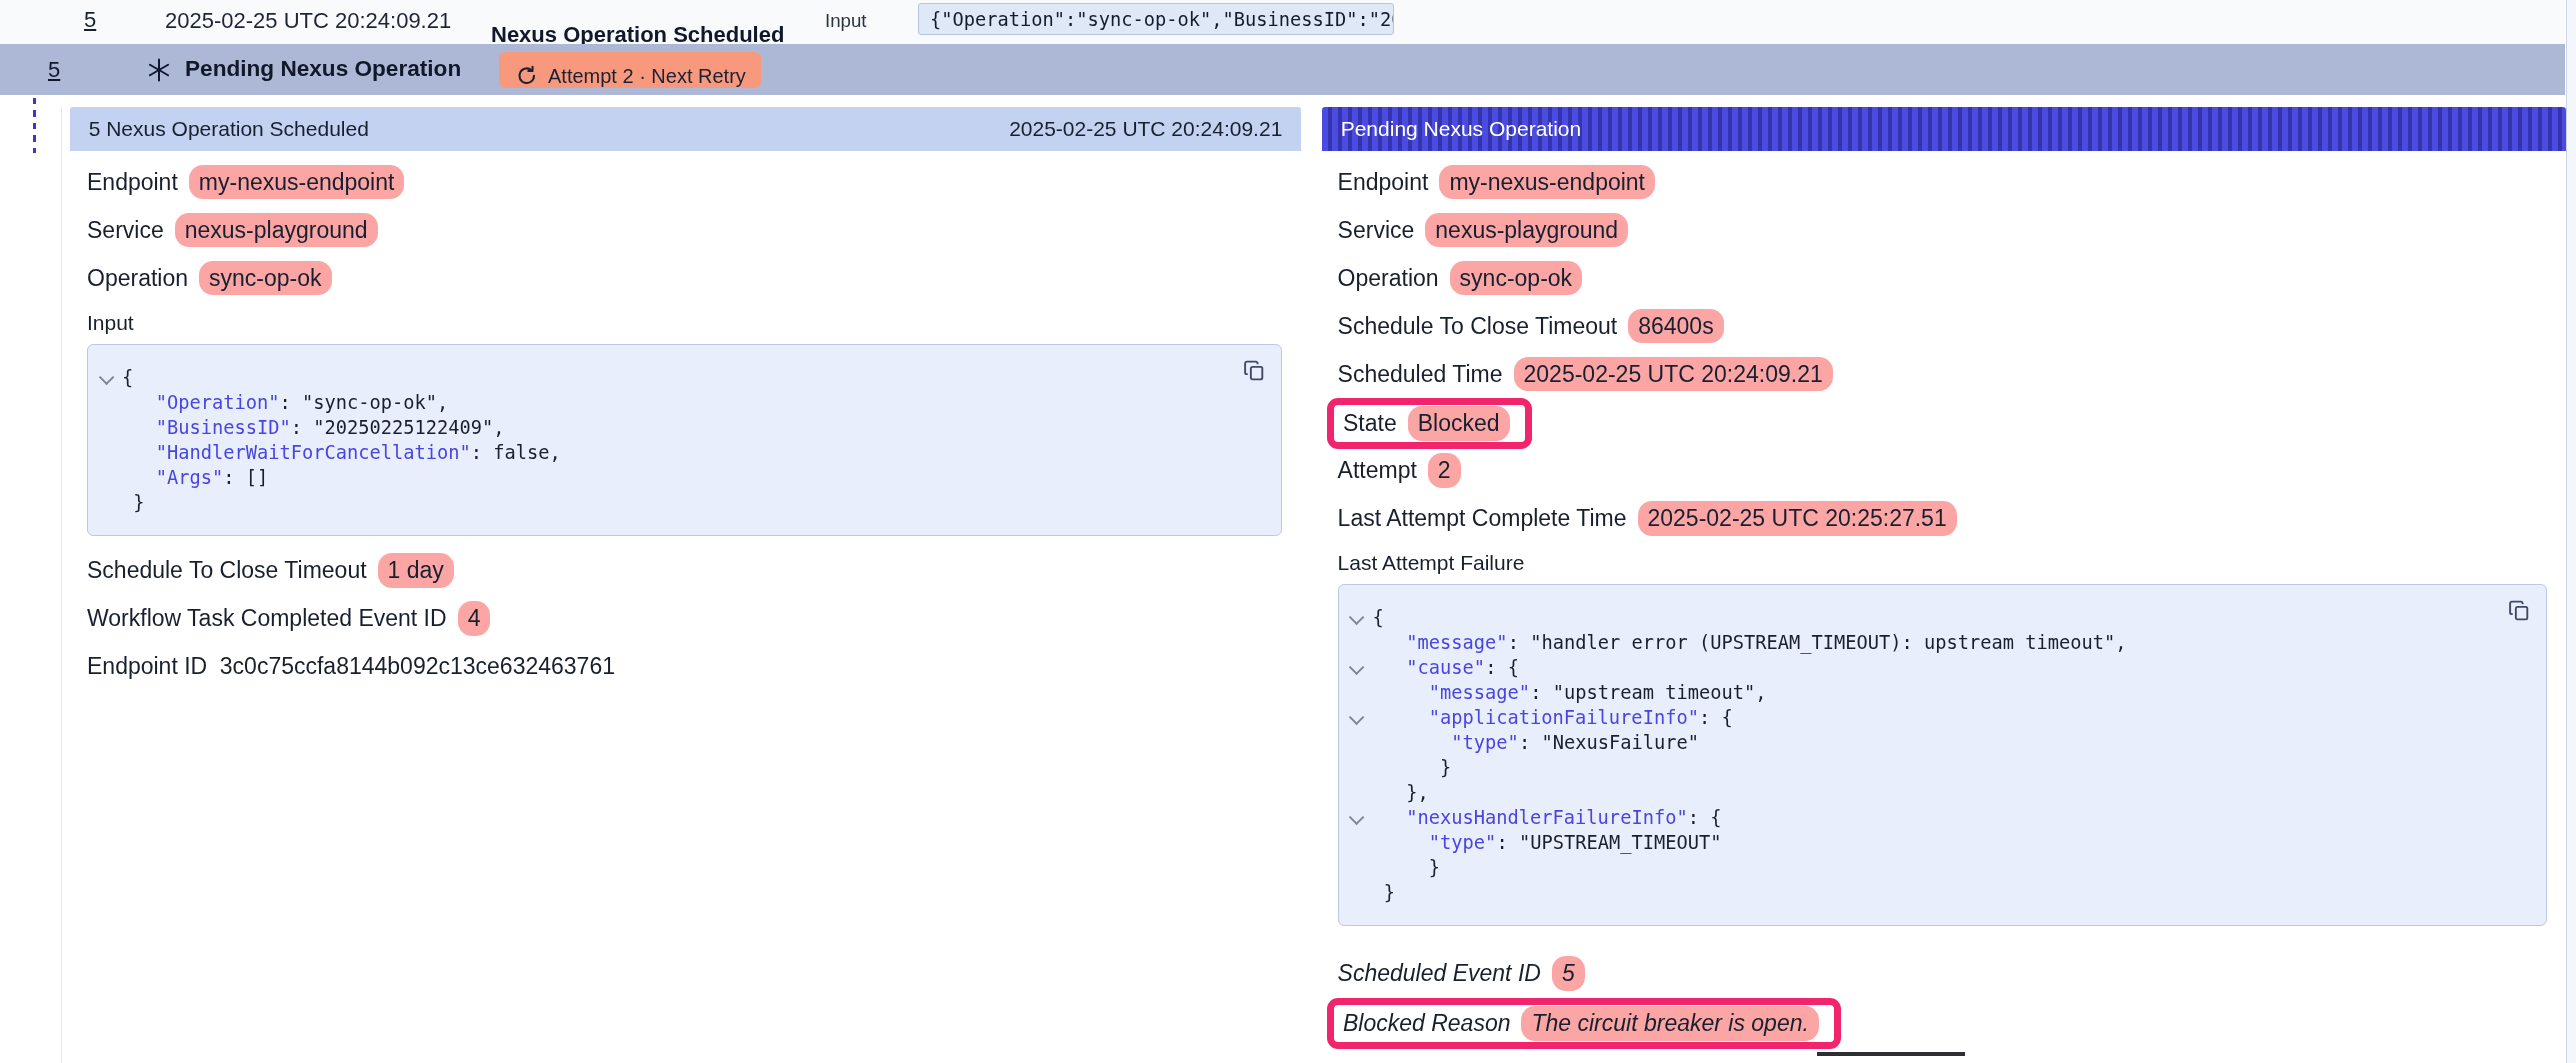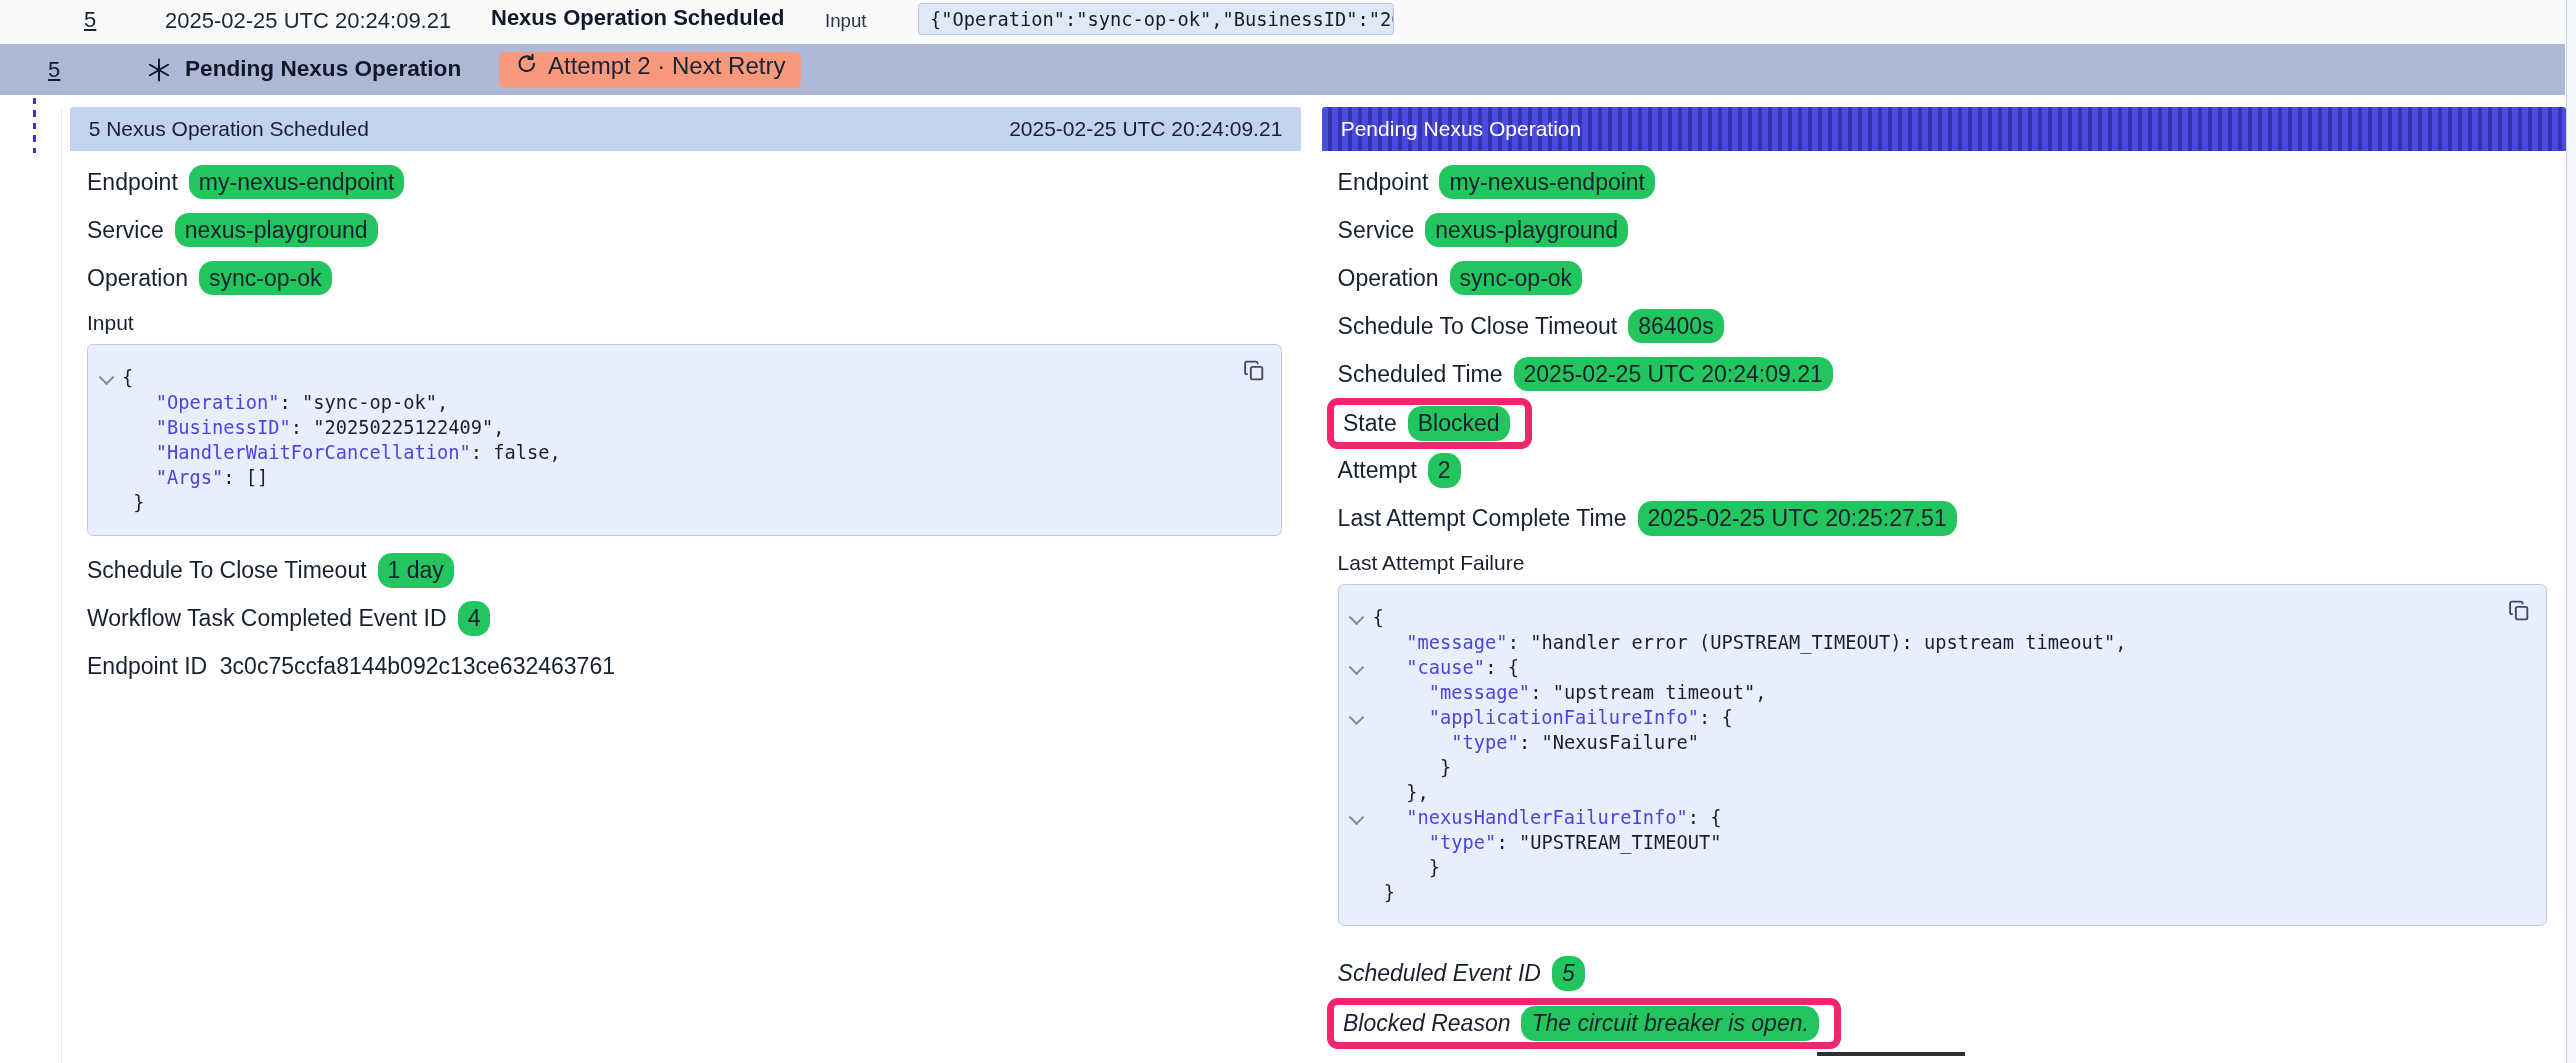--- a/index.html
+++ b/index.html
@@ -13,46 +13,46 @@
   .node-filled{position:absolute;left:27px;top:79px;width:14px;height:14px;border-radius:50%;background:#0F1733;}
   .lane-dash{position:absolute;left:33px;width:3.1px;background:repeating-linear-gradient(180deg,#3A3ABF 0 6.2px,transparent 6.2px 12.5px);}
   .dash1{top:33px;height:42px;}
   .dash2{top:98px;height:55px;}
   .selbar{position:absolute;left:44px;top:0;width:7px;height:95px;background:#4343CF;}
 
   
   .row1{position:absolute;left:0;top:0;width:2565px;height:44px;background:#F8FAFC;}
   .row1 .evt-id{position:absolute;left:84px;top:7px;font-size:22px;color:#18202F;text-decoration:underline;cursor:pointer;}
   .row1 .evt-time{position:absolute;left:165px;top:7.8px;font-size:22px;color:#1E2533;}
-  .row1 .evt-title{position:absolute;left:491px;top:5px;font-size:22px;font-weight:700;color:#10182A;}
+  .row1 .evt-title{position:absolute;left:491px;top:22px;font-size:22px;font-weight:700;color:#10182A;}
   .row1 .evt-input-label{position:absolute;left:825px;top:10px;font-size:18.7px;color:#2A3344;}
   .row1 .evt-input-chip{position:absolute;left:918px;top:3.1px;font-family:"DejaVu Sans Mono",monospace;font-size:18.7px;
      background:#DFE8F7;border:1.6px solid #B6C4E2;border-radius:3.1px;padding:4.7px 11px;white-space:nowrap;max-width:452px;overflow:hidden;color:#141C2E;}
 
   .row2{position:absolute;left:0;top:44px;width:2565px;height:51px;background:#ACB8D6;}
   .row2 .evt-id{position:absolute;left:48px;top:12.5px;font-size:22px;color:#10182A;text-decoration:underline;cursor:pointer;}
   .row2 .ast{position:absolute;left:145px;top:11.7px;}
   .row2 .evt-title{position:absolute;left:185px;top:11.7px;font-size:22.6px;font-weight:700;color:#10182A;}
-  .badge{position:absolute;left:499px;top:7.8px;height:36px;display:flex;align-items:flex-start;gap:10px;
-     background:#F8997D;border-radius:6.2px;padding:0 15.6px;font-size:24px;color:#1A2233;}
+  .badge{position:absolute;left:499px;top:7.8px;height:36px;display:flex;align-items:flex-end;gap:10px;
+     background:#F8997D;border-radius:6.2px;padding:0 15.6px;font-size:20px;color:#1A2233;}
 
   
   .panel{position:absolute;top:107px;height:957px;background:#fff;box-sizing:border-box;}
   .panel-left{left:61px;width:1240px;border-left:1.6px solid #E3E9F2;padding-left:8px;}
   .panel-right{left:1322px;width:1244px;}
   .phead{height:44px;display:flex;align-items:center;justify-content:space-between;
      background:#C3D2F0;border-radius:3.1px 3.1px 0 0;padding:0 18.7px;font-size:21px;color:#18202F;}
   .phead.striped{background:repeating-linear-gradient(90deg,#4B4BE2 0 6.2px,#3434AE 6.2px 10px);
      color:#ffffff;justify-content:flex-start;}
   .pbody{padding:15.6px 18.7px 0 17px;}
   .panel-right .pbody{padding-left:15.6px;}
 
   .frow{display:flex;align-items:center;height:31px;margin-bottom:17px;font-size:23px;white-space:nowrap;}
   .flabel{margin-right:11px;color:#18202F;}
-  .fchip{background:#22c55e;padding:3.9px 10px;border-radius:14px;color:#18202F;}
+  .fchip{background:#fca5a5;padding:3.9px 10px;border-radius:14px;color:#18202F;}
   .flink{color:#18202F;cursor:pointer;padding:3.9px 1.6px;}
   .hlbox{display:inline-flex;border:7px solid #F1256D;border-radius:11px;background:#fff;
      padding:3.1px 15.6px 3.1px 9.4px;margin:-8.6px 0 5.5px -11px;position:relative;z-index:3;}
   .hlbox .frow{margin-bottom:0;}
   .sect-label{font-size:21px;height:26.5px;margin-bottom:7px;color:#18202F;}
   .mt{margin-top:32px;font-style:italic;}
 
   
   .codeblock{position:relative;background:#E8EEFB;border:1.6px solid #BBC7E5;border-radius:6.2px;
      padding:20px 0 20px 0;margin-bottom:18.7px;}

